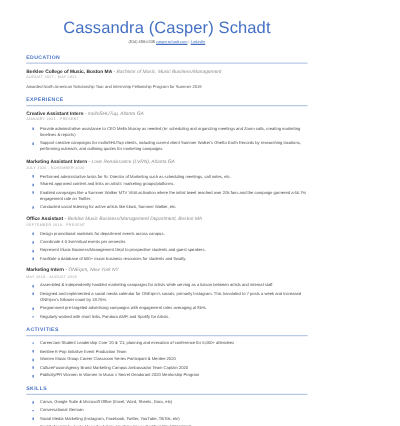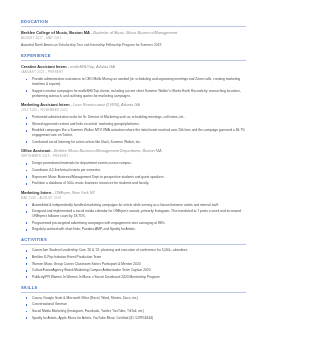--- a/index.html
+++ b/index.html
@@ -118,20 +118,29 @@
     height: 1.9px;
     background: #4470c4;
   }
   .flat-list li { margin-bottom: 1.8px; }
 </style>
 </head>
 <body>
 
 <div class="page">
 
+  <div class="doc-header">
+    <div class="full-name">Cassandra (Casper) Schadt</div>
+    <div class="contact-line">
+      <span>(516) 458-0335</span>
+      <a href="#">casperschadt.com</a>
+      <span class="sep">|</span>
+      <a href="#">LinkedIn</a>
+    </div>
+  </div>
 
   <div id="sections-root">
       <div class="section">
         <div class="section-title">EDUCATION</div>
         <div class="entry">
           <div class="entry-head"><span class="entry-role">Berklee College of Music, Boston MA</span><span class="entry-dash"> - </span><span class="entry-org">Bachelor of Music, Music Business/Management</span></div>
           <div class="entry-dates">AUGUST 2017 - MAY 2021</div>
           <div class="entry-note">Awarded North American Scholarship Tour and Internship Fellowship Program for Summer 2019</div>
         </div>
       </div>

